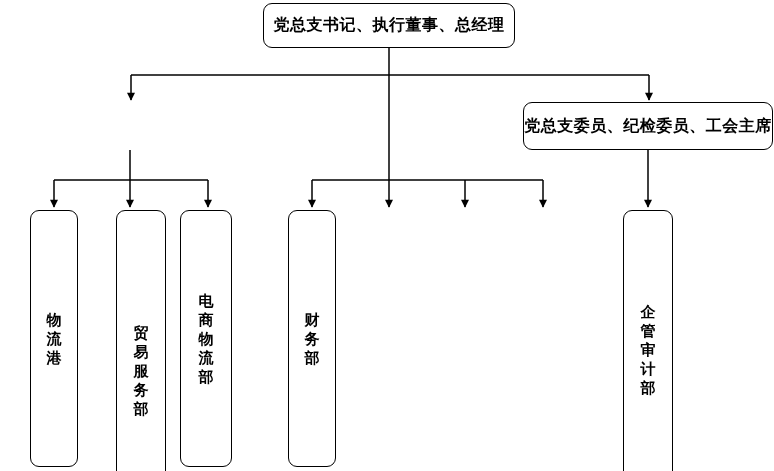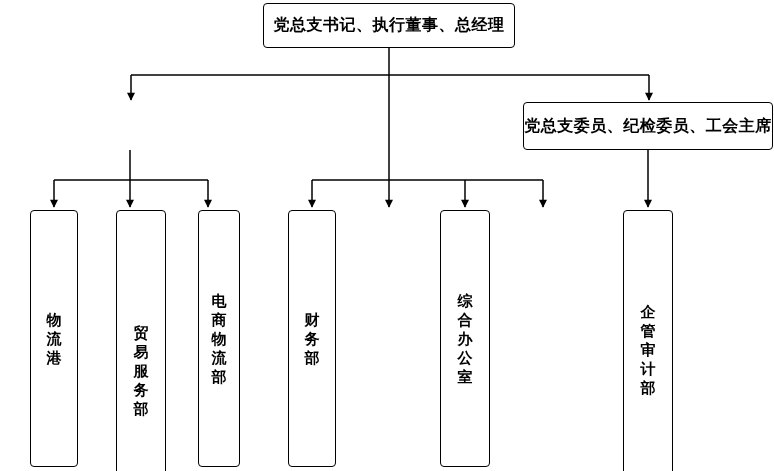--- a/index.html
+++ b/index.html
@@ -34,21 +34,21 @@
   }
   #arrowhead path{
     fill:var(--line);
     stroke:none;
   }
   .node{
     position:absolute;
     box-sizing:border-box;
     background:var(--box-fill);
     border:1.5px solid var(--box-border);
-    border-radius:4px;
+    border-radius:9px;
     display:flex;
     align-items:center;
     justify-content:center;
     color:var(--text);
     font-weight:bold;
   }
   .node.h{
     font-size:16px;
     letter-spacing:0.5px;
     white-space:nowrap;
@@ -105,26 +105,23 @@
   <div class="node v" style="left:30px;top:210px;width:48px;height:257px">
     <span class="vtext">物流港</span>
   </div>
 
   <div class="node h" style="left:523px;top:102px;width:250px;height:48px">
     <span>党总支委员、纪检委员、工会主席</span>
   </div>
   <div class="node v" style="left:116px;top:210px;width:50px;height:320px">
     <span class="vtext">贸易服务部</span>
   </div>
-  <div class="node v" style="left:198px;top:210px;width:42px;height:257px">
+  <div class="node v" style="left:180px;top:210px;width:52px;height:257px">
     <span class="vtext">电商物流部</span>
   </div>
   <div class="node v" style="left:288px;top:210px;width:48px;height:257px">
     <span class="vtext">财务部</span>
-  </div>
-  <div class="node v" style="left:440px;top:210px;width:50px;height:257px">
-    <span class="vtext">综合办公室</span>
   </div>
   <div class="node v" style="left:623px;top:210px;width:50px;height:278px">
     <span class="vtext">企管审计部</span>
   </div>
 
 </div>
 
 </body></html>

